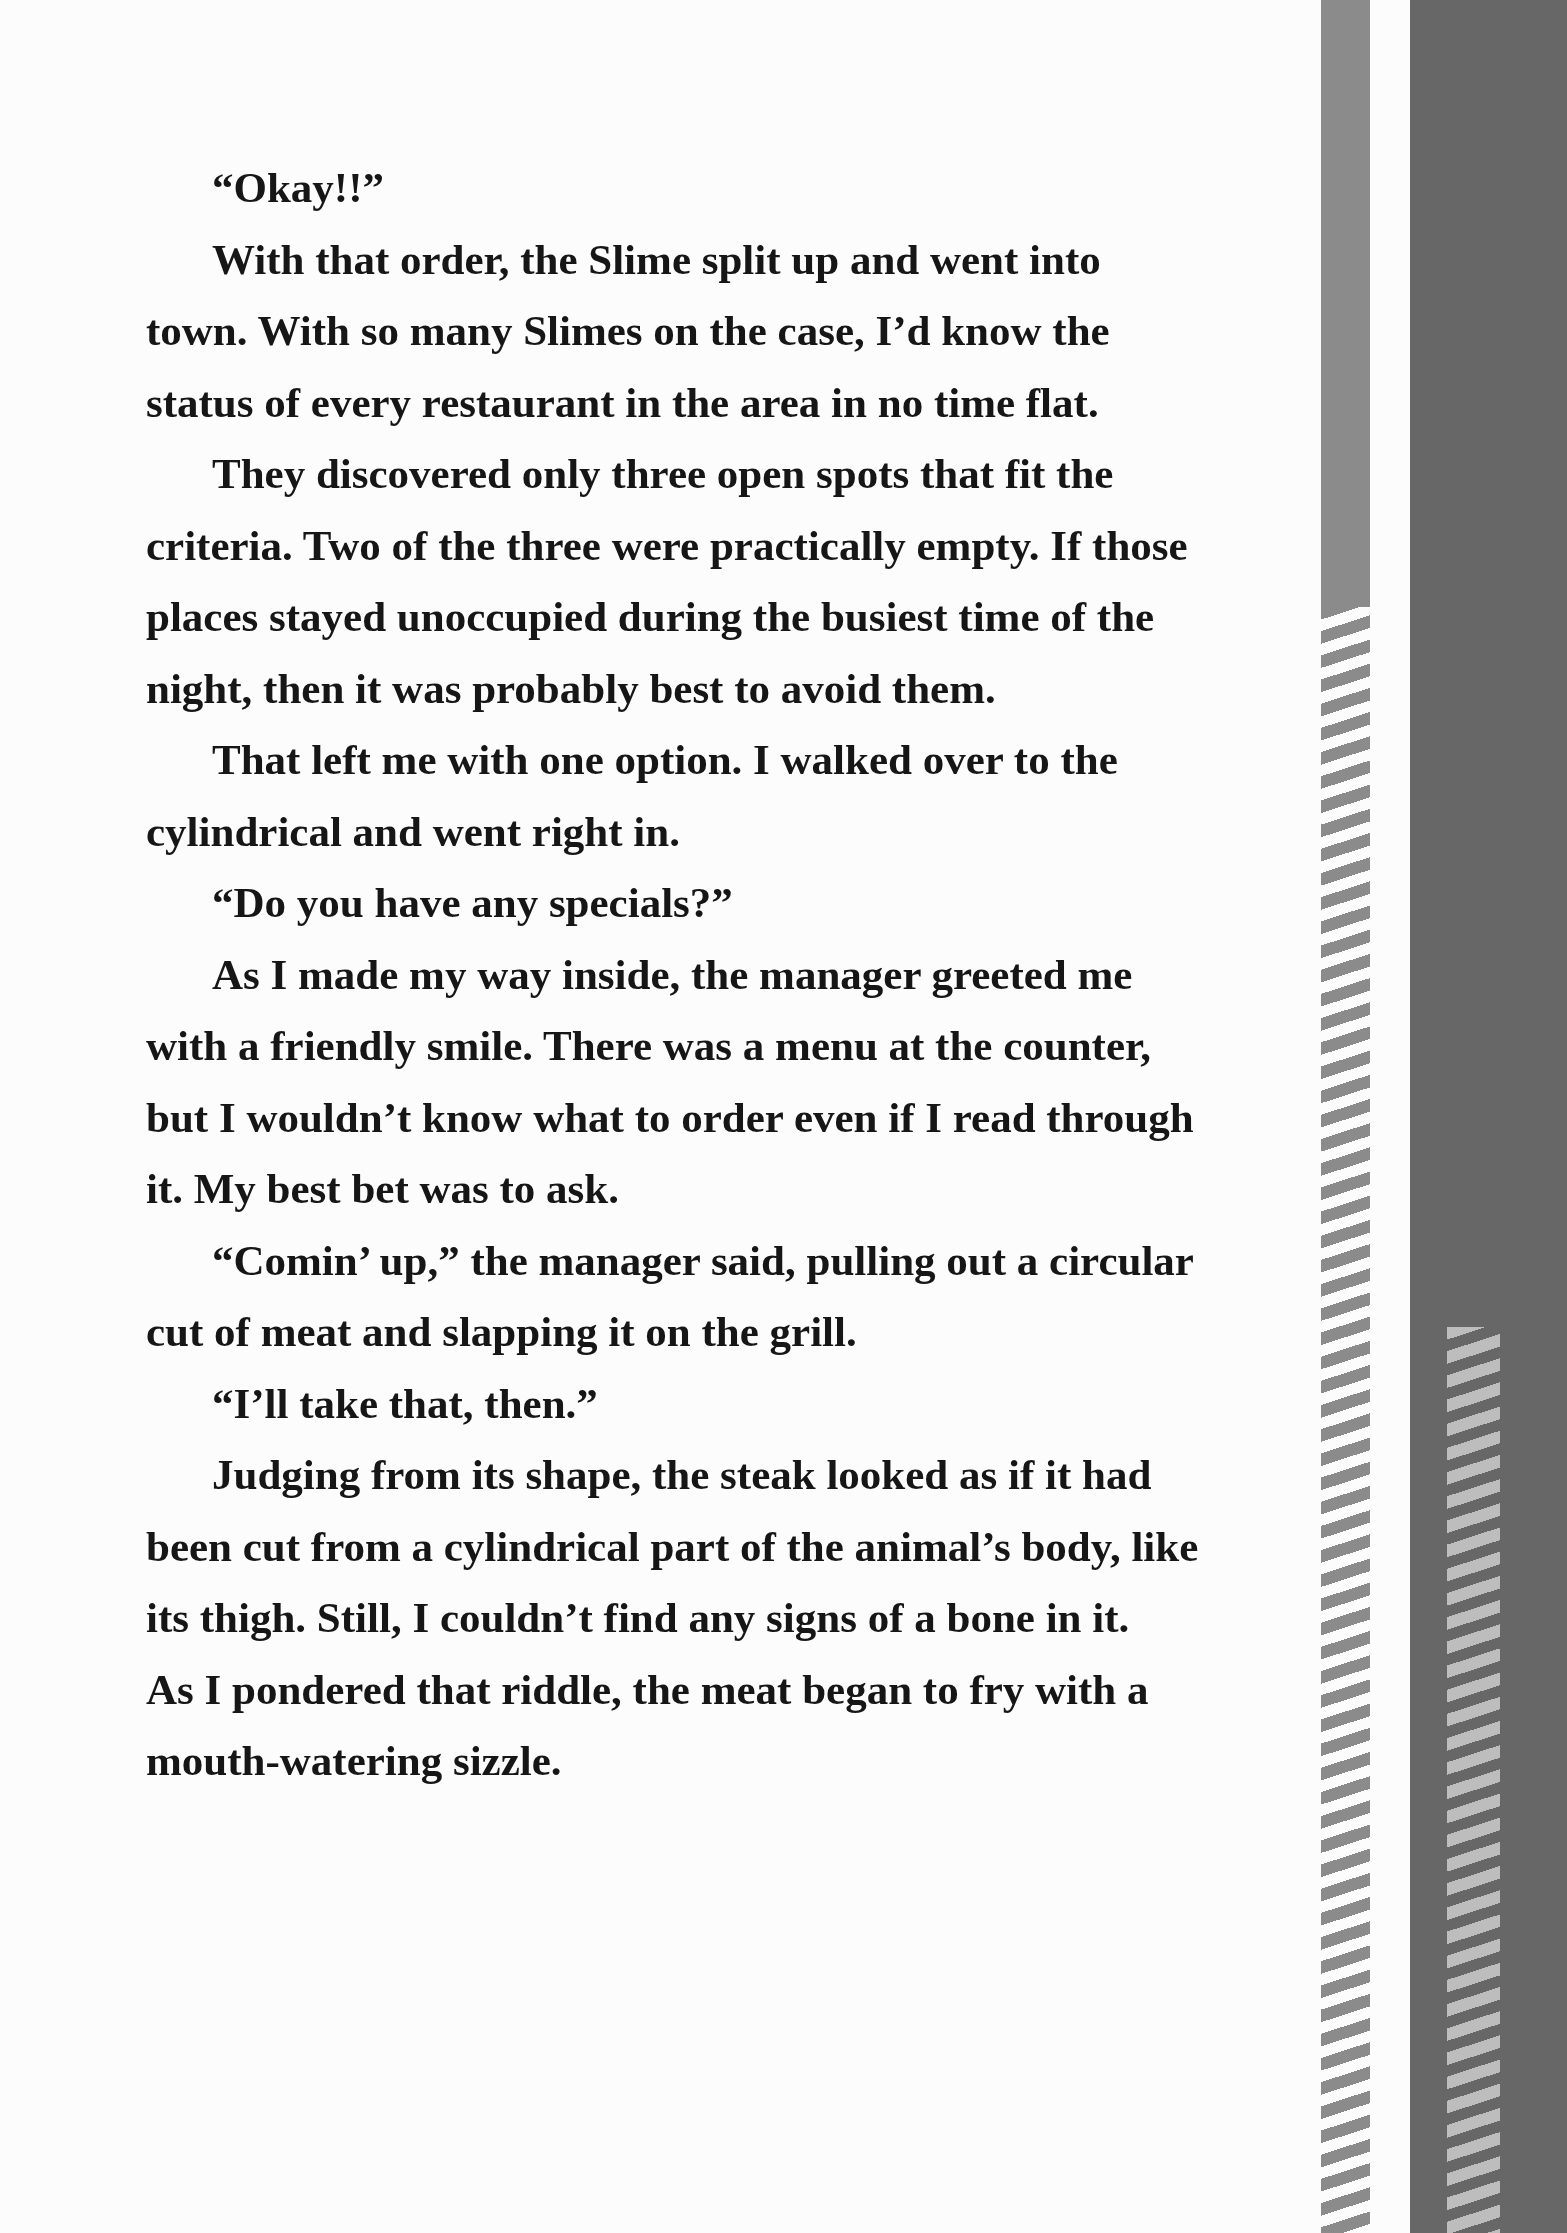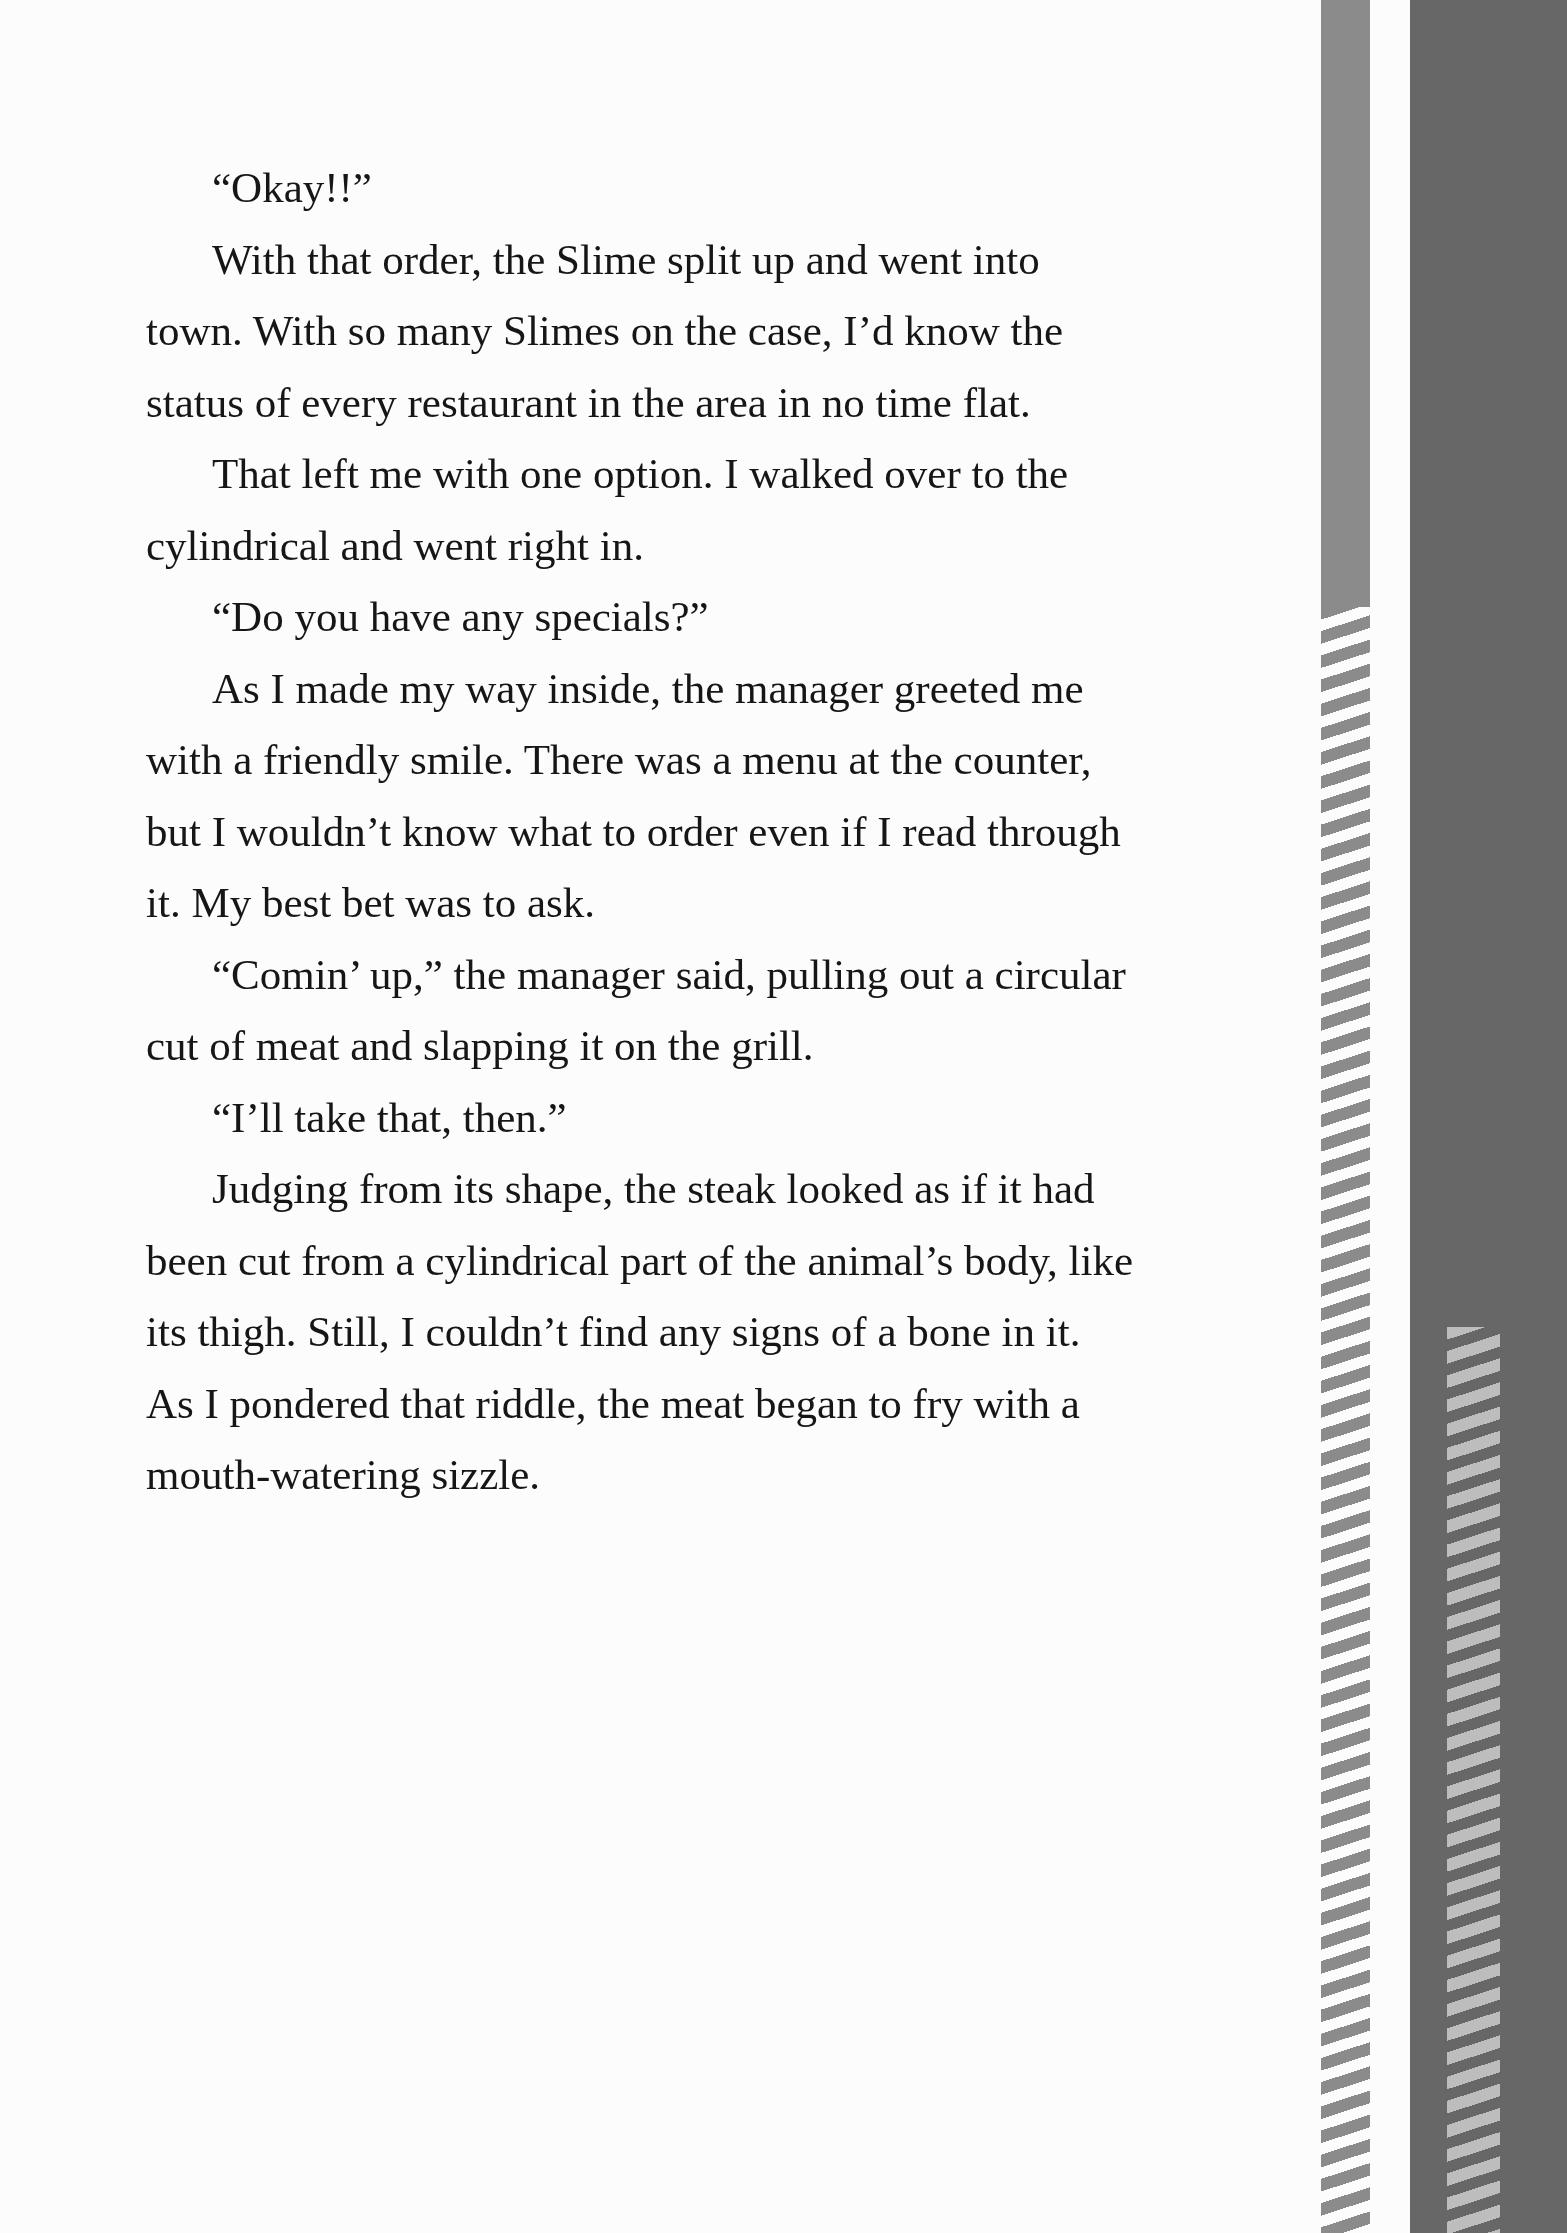--- a/index.html
+++ b/index.html
@@ -6,20 +6,21 @@
   body {
     width: 1567px;
     height: 2233px;
     position: relative;
     overflow: hidden;
     background: var(--page-bg, #fcfcfc);
   }
   .page {
     position: absolute;
     inset: 0;
+    font-weight: bold;
   }
   
   .text-block {
     position: absolute;
     left: 146px;
     top: 152px;
     width: 1180px;
     font-family: "Liberation Serif", serif;
     font-size: 43px;
     line-height: 71.5px;
@@ -74,20 +75,24 @@
 </style>
 </head>
 <body>
 
 <div class="page">
   <div class="text-block">
       <p>“Okay!!”</p>
       <p>With that order, the Slime split up and went into
 town. With so many Slimes on the case, I’d know the
 status of every restaurant in the area in no time flat.</p>
+      <p>They discovered only three open spots that fit the
+criteria. Two of the three were practically empty. If those
+places stayed unoccupied during the busiest time of the
+night, then it was probably best to avoid them.</p>
       <p>That left me with one option. I walked over to the
 cylindrical and went right in.</p>
       <p>“Do you have any specials?”</p>
       <p>As I made my way inside, the manager greeted me
 with a friendly smile. There was a menu at the counter,
 but I wouldn’t know what to order even if I read through
 it. My best bet was to ask.</p>
       <p>“Comin’ up,” the manager said, pulling out a circular
 cut of meat and slapping it on the grill.</p>
       <p>“I’ll take that, then.”</p>

